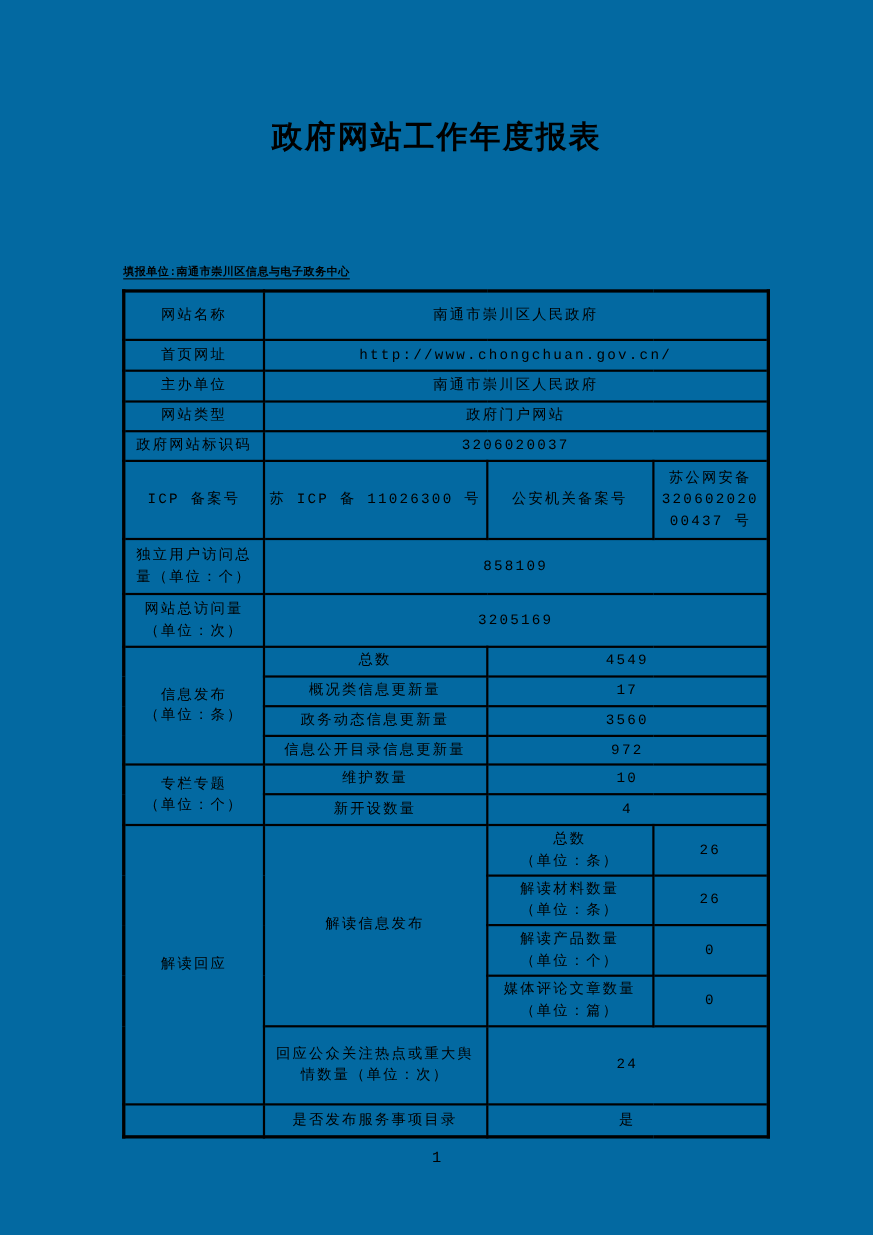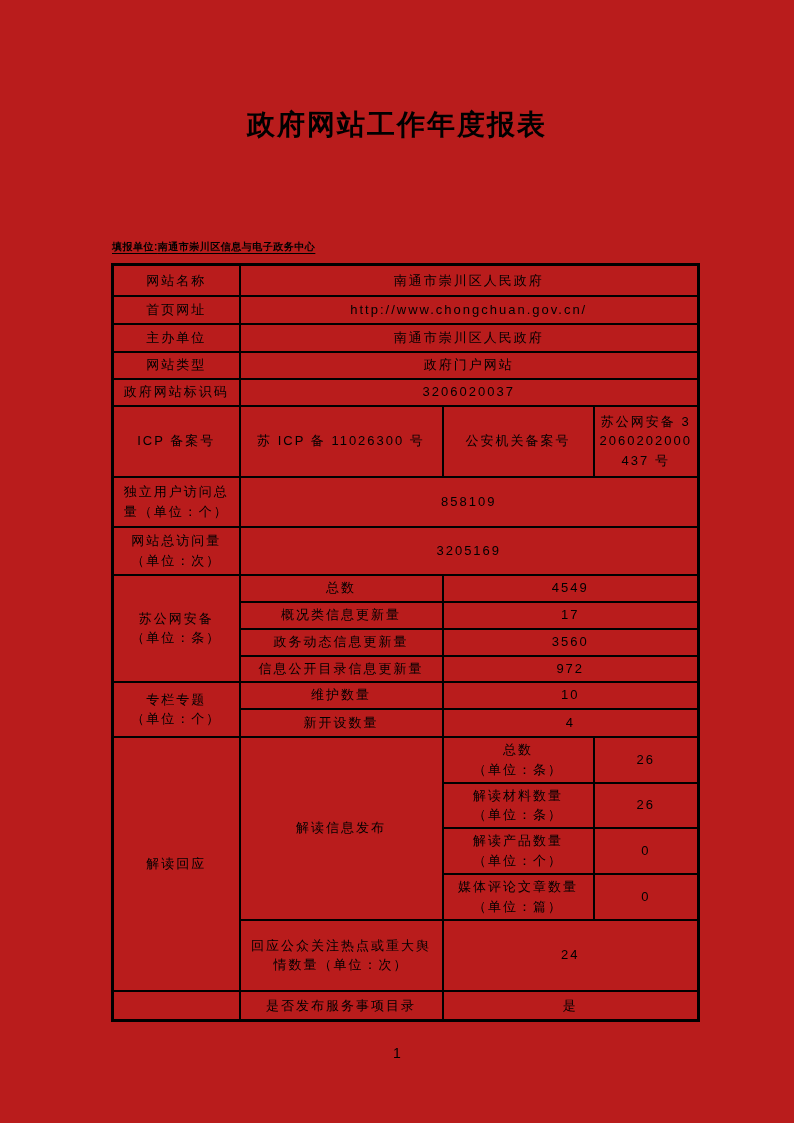--- a/index.html
+++ b/index.html
@@ -2,23 +2,23 @@
 <html><head>
 <meta charset="utf-8">
 <style>
   * { margin: 0; padding: 0; box-sizing: border-box; }
   html, body { background: #888; }
   .page {
     position: relative;
     width: 794px;
     height: 1123px;
     margin: 0 auto;
-    background: #b91c1c;
+    background: #0369a1;
     color: #000;
-    font-family: Liberation Sans, sans-serif;
+    font-family: Liberation Mono, monospace;
     overflow: hidden;
   }
   .doc-title {
     position: absolute;
     top: 106px; left: 0; width: 100%;
     text-align: center;
     font-size: 28px;
     font-weight: bold;
     letter-spacing: 2px;
   }
@@ -78,21 +78,21 @@
 
   <table class="report">
     <colgroup>
       <col style="width:127px">
         <col style="width:203px">
         <col style="width:151px">
         <col style="width:105px">
     </colgroup>
 
     <tbody>
-        <tr style="height:31px">
+        <tr style="height:44px">
       <td>网站名称</td>
       <td colspan="3">南通市崇川区人民政府</td>
     </tr>
     <tr style="height:28px">
       <td>首页网址</td>
       <td colspan="3" class="latin">http://www.chongchuan.gov.cn/</td>
     </tr>
     <tr style="height:28px">
       <td>主办单位</td>
       <td colspan="3">南通市崇川区人民政府</td>
@@ -117,21 +117,21 @@
       <td class="cell-left">独立用户访问总量（单位：个）</td>
       <td colspan="3">858109</td>
     </tr>
     <tr style="height:48px">
       <td class="cell-left">网站总访问量（单位：次）</td>
       <td colspan="3">3205169</td>
     </tr>
 
     <tr style="height:27px">
       <td rowspan="4">
-        <span class="ln">苏公网安备</span>
+        <span class="ln">信息发布</span>
         <span class="ln">（单位：条）</span>
       </td>
       <td>总数</td>
       <td colspan="2">4549</td>
     </tr>
     <tr style="height:27px">
       <td>概况类信息更新量</td>
       <td colspan="2">17</td>
     </tr>
     <tr style="height:27px">

